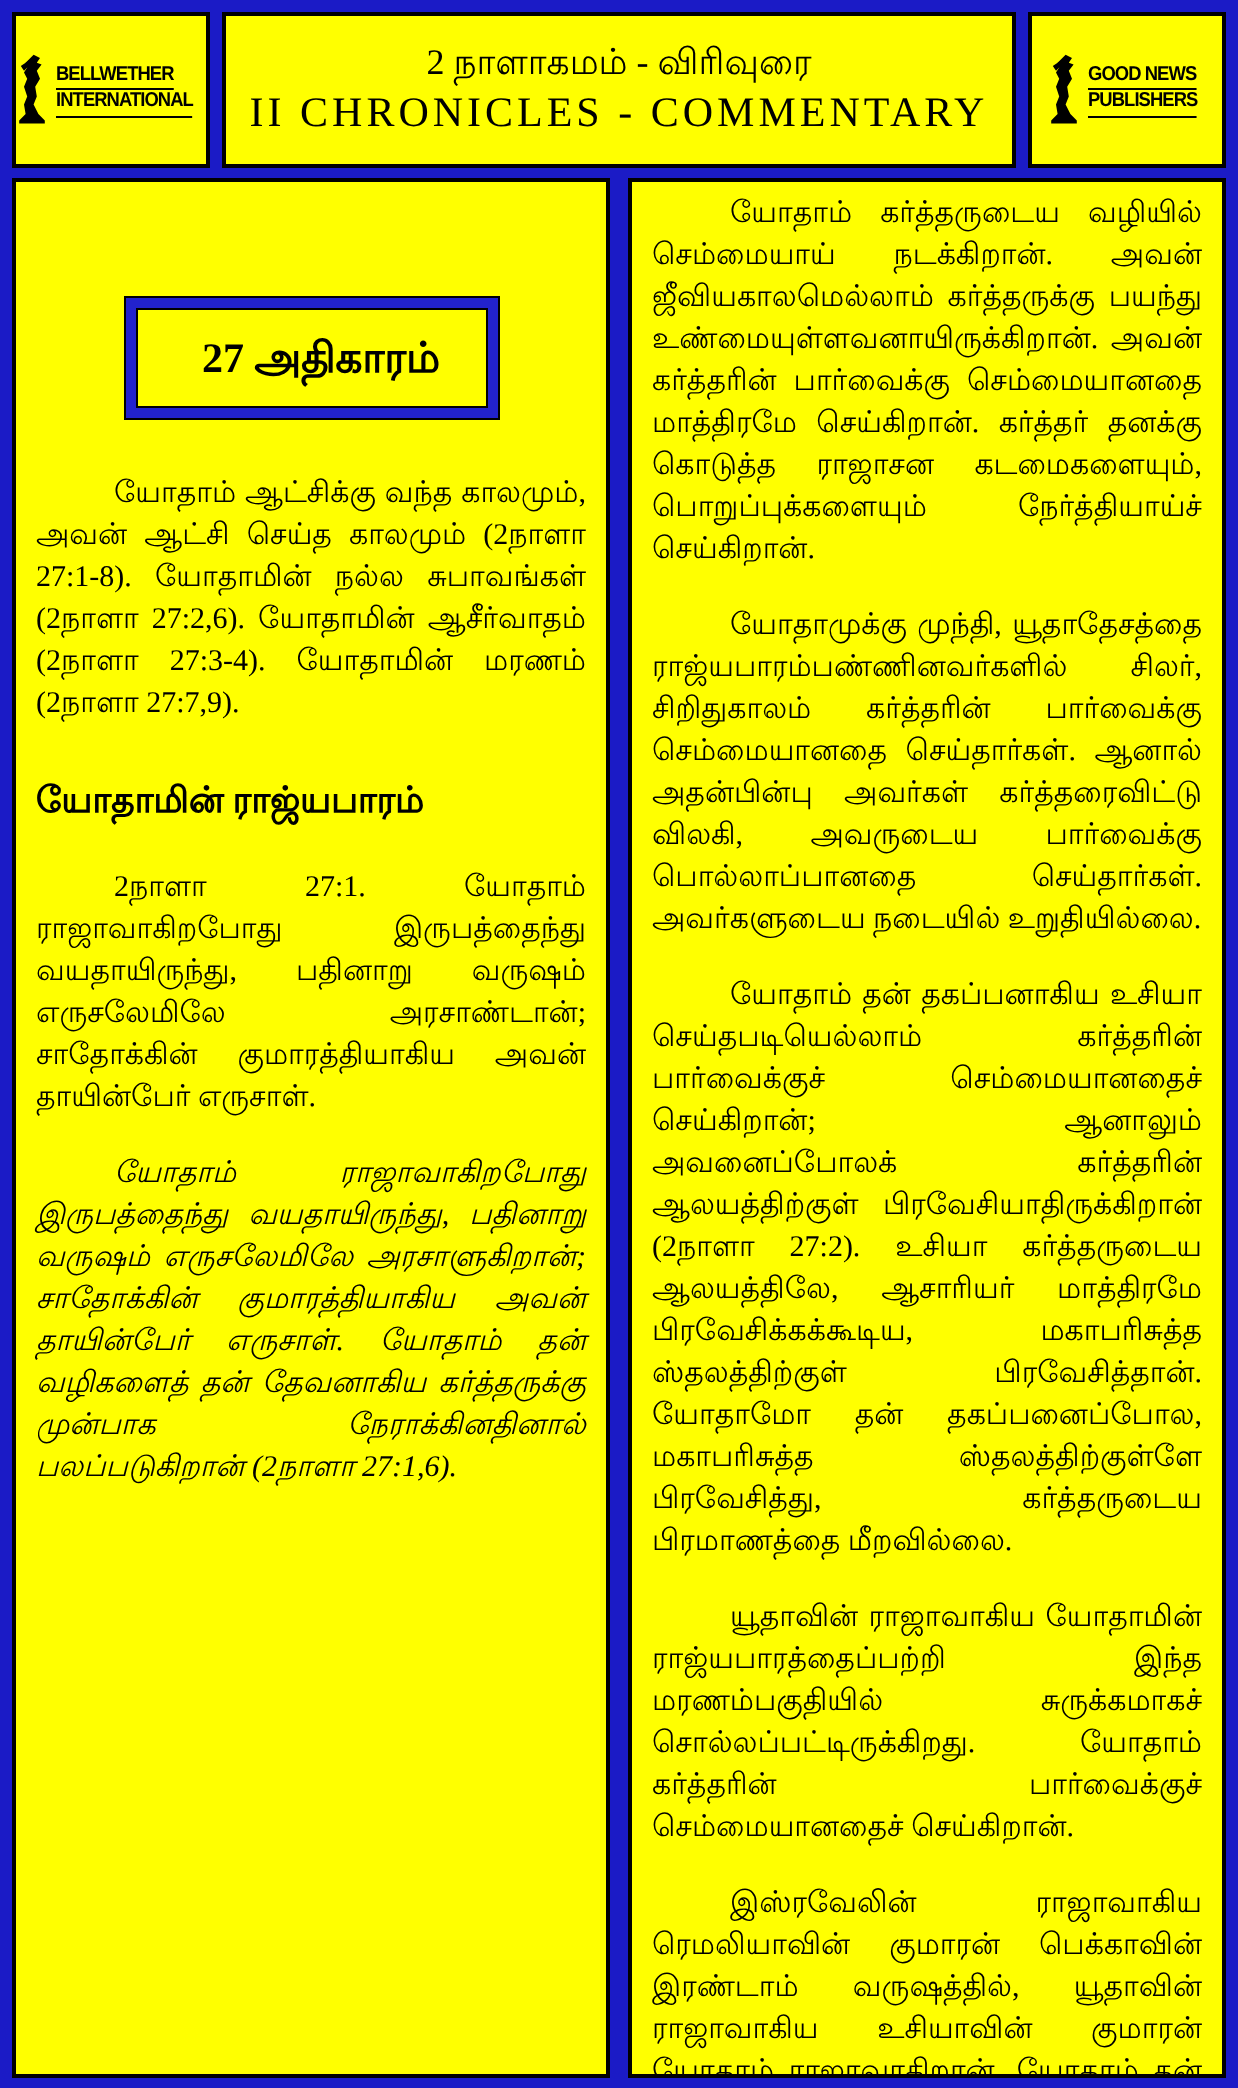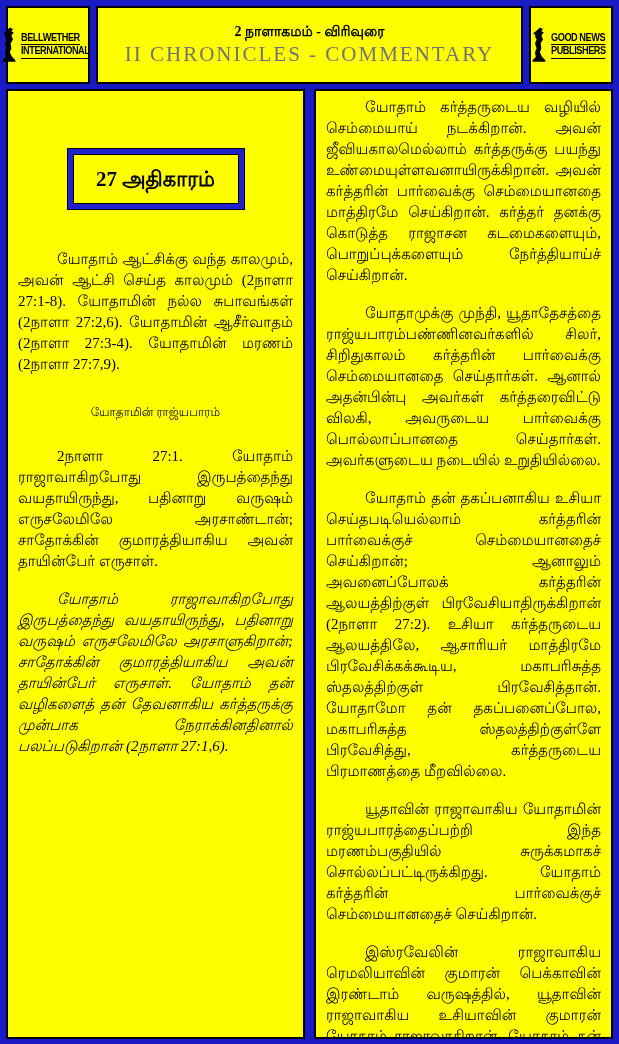--- a/index.html
+++ b/index.html
@@ -11,73 +11,73 @@
     padding:6px;
     font-family:"Liberation Serif",serif;
     color:#000;
     margin:0 auto;
     overflow:hidden;
   }
   
   .header{display:flex;gap:6px;height:78px;margin-bottom:5px;}
   .panel{background:#ffff00;border:2px solid #000;box-sizing:border-box;}
   .logo-box{
-    width:84px;display:flex;align-items:center;justify-content:center;gap:4px;
+    width:99px;display:flex;align-items:center;justify-content:center;gap:4px;
     padding:2px;
   }
   .logo-box .figure{flex:0 0 auto;width:16px;height:40px;}
   .logo-text{display:flex;flex-direction:column;align-items:flex-start;}
   .logo-line{
     font-family:"Liberation Sans",sans-serif;
     font-weight:bold;font-size:10px;line-height:1.25;
     letter-spacing:-0.5px;
     border-bottom:1px solid #000;
     transform:scaleX(0.92);transform-origin:left;
     white-space:nowrap;
   }
   .title-box{
     flex:1;display:flex;flex-direction:column;align-items:center;justify-content:center;
     gap:3px;
   }
-  .title-tamil{font-weight:bold;font-size:14px;line-height:1.1;}
+  .title-tamil{font-weight:normal;font-size:18px;line-height:1.1;}
   .title-english{
-    font-family:"Liberation Serif",serif;color:#737373;
+    font-family:"Liberation Serif",serif;color:#000000;
     font-size:21px;letter-spacing:2px;line-height:1.1;
   }
   
   .main{display:flex;gap:9px;height:950px;}
   .col{
     flex:1;box-sizing:border-box;
     padding:6px 10px 8px 10px;
     font-size:15px;line-height:21px;
     overflow:hidden;
   }
   .col p{
     margin:0 0 17px 0;
     text-align:justify;
     text-indent:2.6em;
   }
   .bold{font-weight:normal;}
   .italic{font-style:italic;}
   
   .chapter-box{
     width:166px;height:50px;
-    margin:52px auto 40px auto;
+    margin:52px auto 28px auto;
     background:#ffff00;
     border:5px solid #2222cc;
     outline:1px solid #000;
     box-shadow:inset 0 0 0 1px #000;
     display:flex;align-items:center;justify-content:center;
     font-weight:bold;font-size:21px;
     text-indent:0;
+    padding-left:10px;
   }
   .section-heading{
-    font-weight:normal;font-size:12px;line-height:27px;
+    font-weight:bold;font-size:18px;line-height:27px;
     margin:24px 0 20px 0;
-    text-align:center;
   }
 </style>
 </head>
 <body>
 
 <div class="page">
 
   <div class="header">
 
     <div class="panel logo-box">

